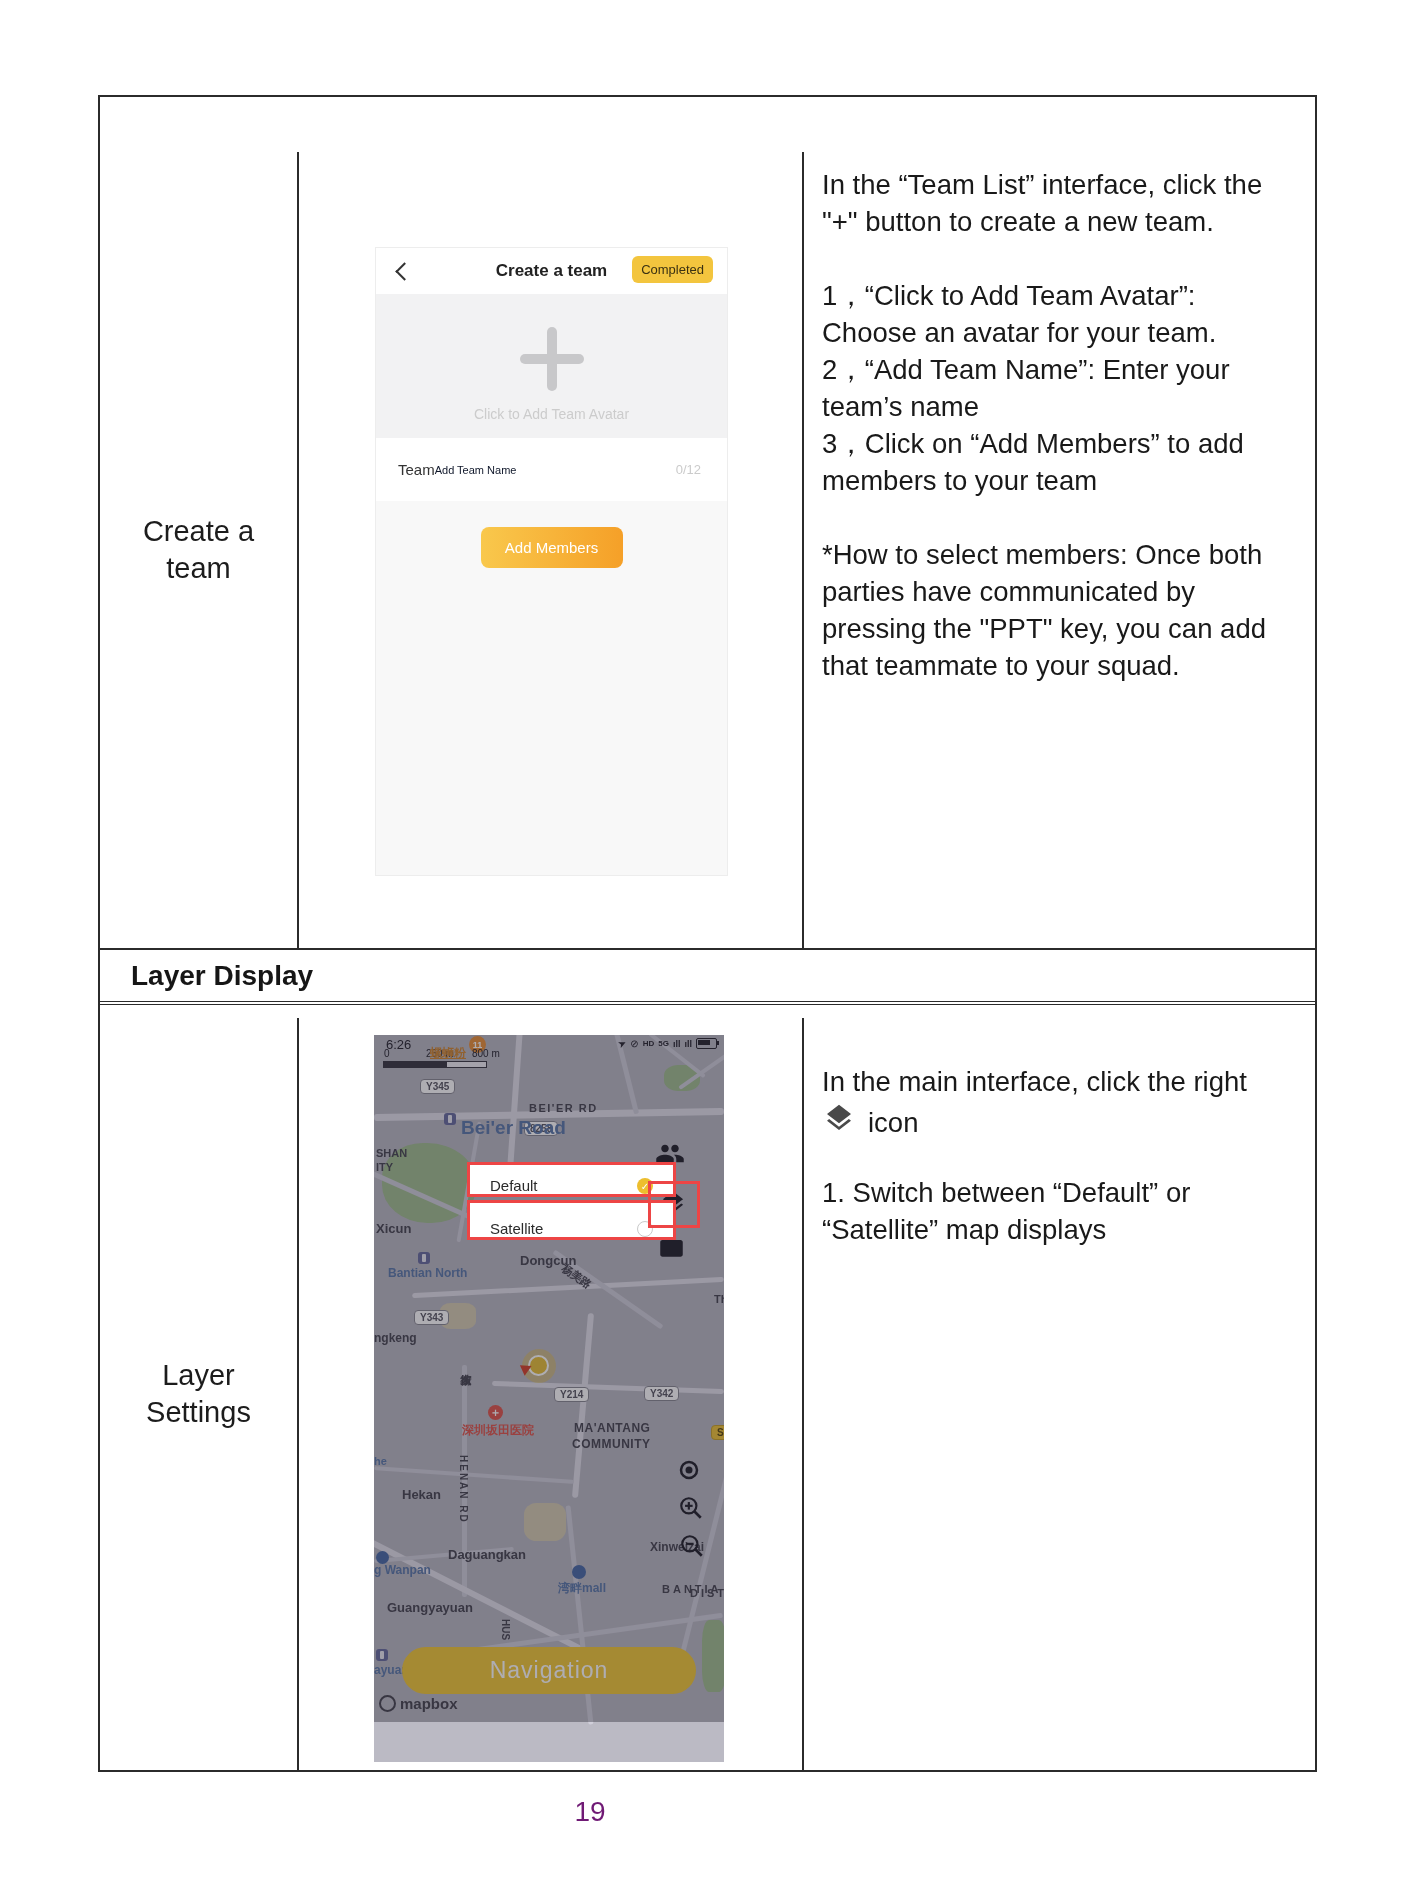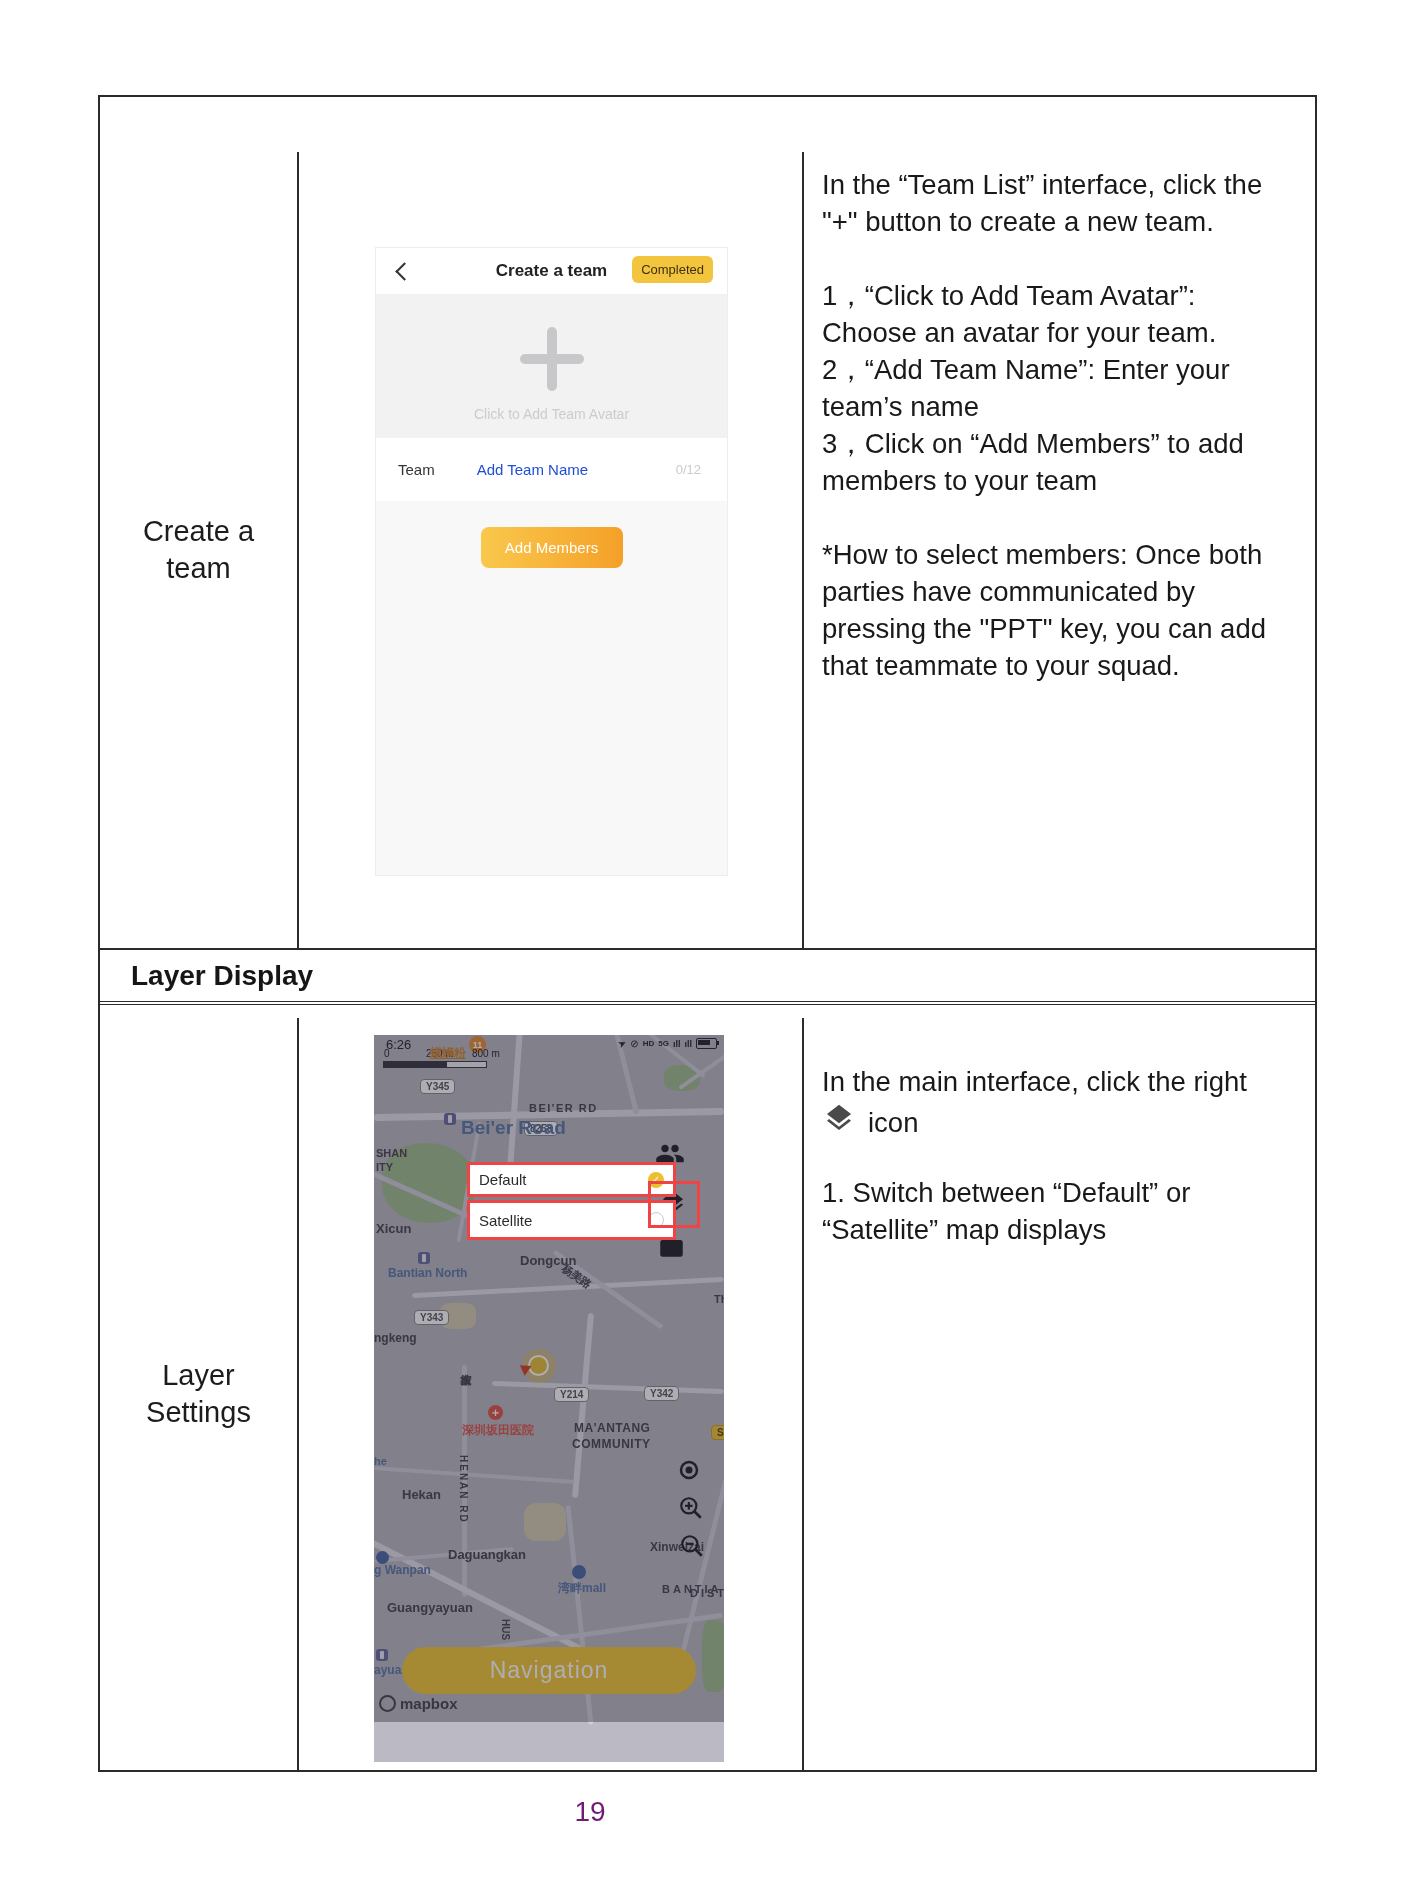--- a/index.html
+++ b/index.html
@@ -37,21 +37,21 @@
     justify-content:center;font-size:17px;font-weight:bold;color:#222;}
   .completed-btn{position:absolute;right:14px;top:8px;background:#f3c53e;border-radius:6px;
     padding:6px 9px;font-size:13px;color:#3a3112;}
   .p1-avatar{position:absolute;left:0;right:0;top:46px;height:144px;background:#f2f2f3;}
   .plus-h{position:absolute;left:144px;top:60px;width:64px;height:10px;border-radius:5px;background:#c8c8ca;}
   .plus-v{position:absolute;left:171px;top:33px;width:10px;height:64px;border-radius:5px;background:#c8c8ca;}
   .avatar-caption{position:absolute;left:0;right:0;top:112px;text-align:center;font-size:14px;color:#cccccc;}
   .p1-team{position:absolute;left:0;right:0;top:190px;height:63px;background:#ffffff;
     display:flex;align-items:center;padding:0 26px 0 22px;box-sizing:border-box;}
   .team-label{font-size:15px;color:#333;}
-  .team-ph{font-size:15px;color:#1d4ed8;margin-left:42px;}
+  .team-ph{font-size:11px;color:#0f172a;}
   .team-count{font-size:13px;color:#cbcbcb;margin-left:auto;}
   .p1-body{position:absolute;left:0;right:0;top:253px;bottom:0;background:#f8f8f8;}
   .add-members{margin:26px auto 0 auto;width:142px;height:41px;border-radius:8px;
     background:linear-gradient(90deg,#f9c84c,#f5a028);display:flex;align-items:center;
     justify-content:center;color:#fff;font-size:15px;}
 
   
   .phone2{position:absolute;left:374px;top:1035px;width:350px;height:727px;
     background:#bbbac4;overflow:hidden;}
   .map{position:absolute;left:0;top:0;width:350px;height:687px;}
@@ -62,21 +62,21 @@
   .ml{position:absolute;color:#4b4a55;font-weight:bold;white-space:nowrap;}
   .mlb{position:absolute;color:#5f7cab;font-weight:bold;white-space:nowrap;}
   .vert{writing-mode:vertical-rl;}
   .badge{position:absolute;background:#fff;border:1px solid #8b8a94;border-radius:4px;
     font-size:10px;font-weight:bold;color:#5c5b66;padding:1px 5px;white-space:nowrap;}
   .transit{position:absolute;width:12px;height:12px;border-radius:3px;background:#6b6fa0;}
   .transit::after{content:"";position:absolute;left:4px;top:2px;width:4px;height:8px;background:#e8e8f2;border-radius:1px;}
   .bluedot{position:absolute;border-radius:50%;background:#4d6ea8;}
   .dim{position:absolute;left:0;top:0;width:350px;height:687px;background:rgba(22,20,34,0.35);z-index:5;}
   .dlg-row{position:absolute;left:93px;width:209px;background:#ffffff;border:3px solid #ed4545;
-    box-sizing:border-box;display:flex;align-items:center;padding:0 9px;z-index:6;}
+    box-sizing:border-box;display:flex;align-items:flex-end;padding:0 20px;z-index:6;}
   .dlg-row .lbl{font-size:15px;color:#2b2b2b;}
   .chk{margin-left:auto;width:16px;height:16px;border-radius:50%;background:#edbe2e;color:#fff;
     font-size:10px;display:flex;align-items:center;justify-content:center;}
   .radio{margin-left:auto;width:14px;height:14px;border-radius:50%;background:#fff;border:1.5px solid #c9c9c9;}
   .red-box{position:absolute;border:3px solid #ed4545;box-sizing:border-box;z-index:6;background:transparent;}
   .rail{position:absolute;z-index:4;}
   .status{position:absolute;z-index:4;color:#2b2a33;}
   .sbar-right{position:absolute;right:7px;top:3px;display:flex;align-items:center;gap:4px;z-index:4;color:#2b2a33;}
   .battery{width:19px;height:9px;border:1px solid #2b2a33;border-radius:2px;position:relative;}
   .battery::after{content:"";position:absolute;left:1px;top:1px;width:12px;height:5px;background:#2b2a33;}

